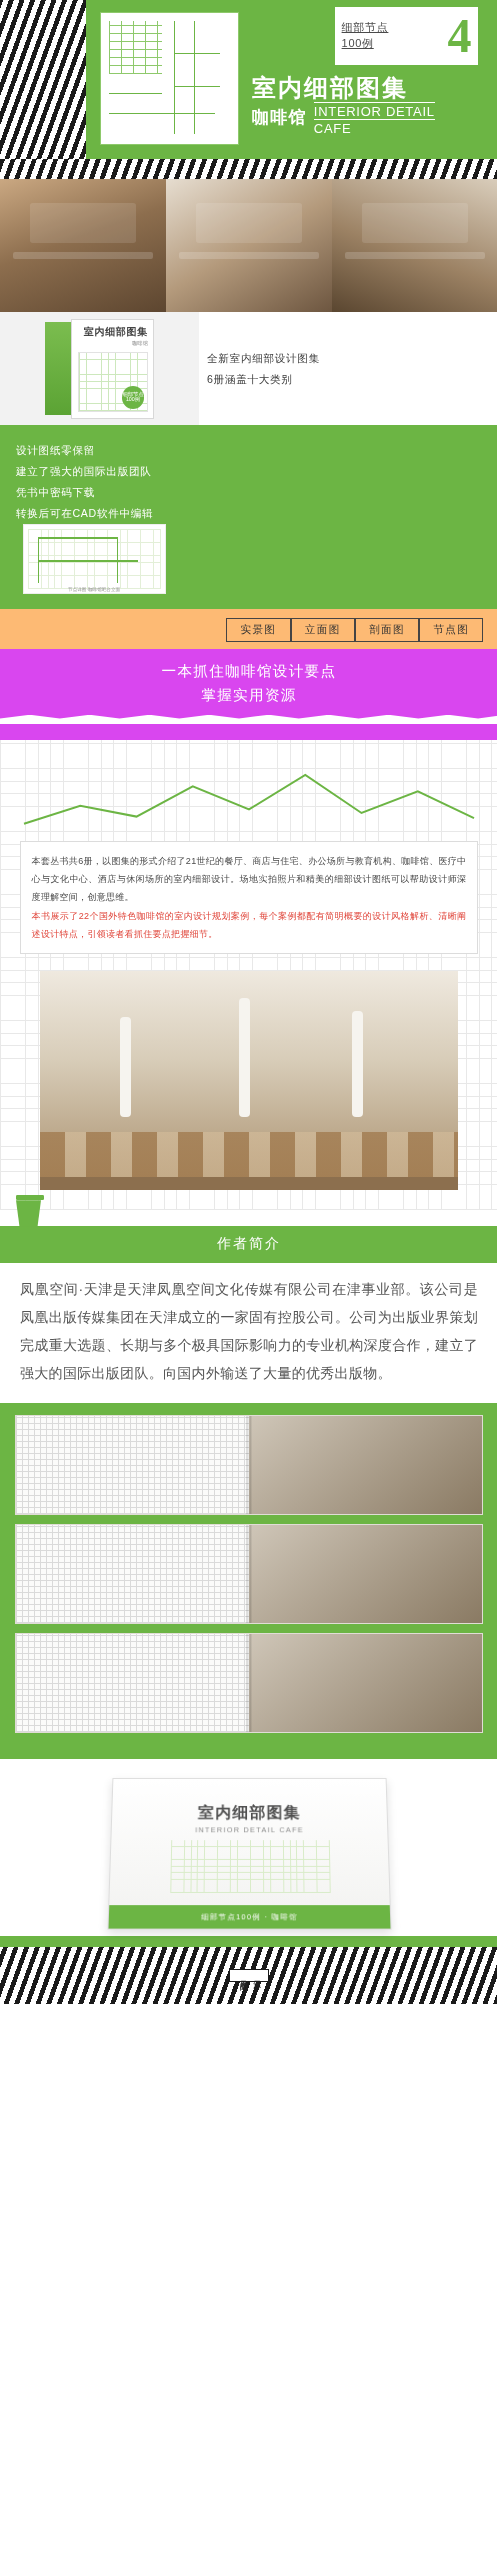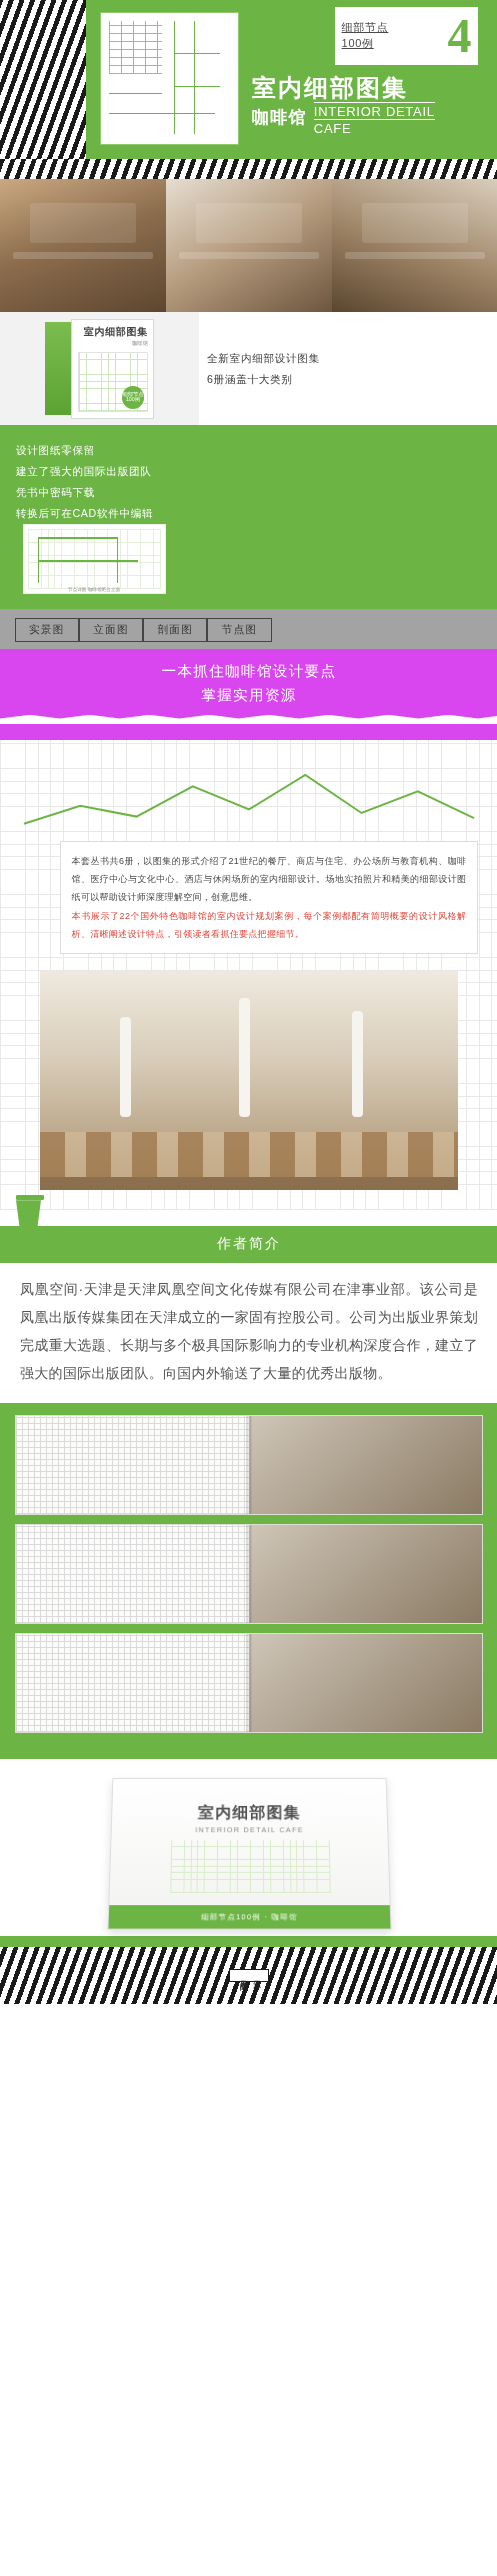--- a/index.html
+++ b/index.html
@@ -239,23 +239,23 @@
       repeating-linear-gradient(90deg,#e3efd8 0 0.7px, transparent 0.7px 6.6px);
   }
   .drawing-line { position:absolute; background:#6cb544; }
   .drawing-cap {
     position:absolute; left:0; bottom:1.3px; width:100%;
     text-align:center; font-size:4.6px; color:#8a8a8a;
   }
 
   
   .tag-row {
-    background: #a3a3a3;
+    background: #fdba74;
     display: flex;
-    justify-content: flex-start;
+    justify-content: flex-end;
     padding: 9.3px 14.6px 6.6px;
   }
   .tag {
     border: 1px solid #444;
     padding: 4px 13.3px;
     font-size: 10.6px;
     color: #333;
     letter-spacing: 1.3px;
   }
 
@@ -285,21 +285,20 @@
       #ffffff;
     padding: 14.6px 20px 20px;
   }
   .chart-wrap { height: 80px; position: relative; margin-bottom: 6.6px; }
   .chart-svg { width: 100%; height: 80px; display: block; }
   .text-card {
     background: #ffffff;
     border: 0.7px solid #dcdcdc;
     padding: 9.3px 10.6px;
     margin-top: 2.7px;
-    margin-left: 40px;
   }
   .text-card p {
     font-size: 9px;
     color: #4a4a4a;
     line-height: 2.05;
     letter-spacing: 0.3px;
     text-align: justify;
   }
   .text-card p.hl { color: #e0453a; }
   .cup {

